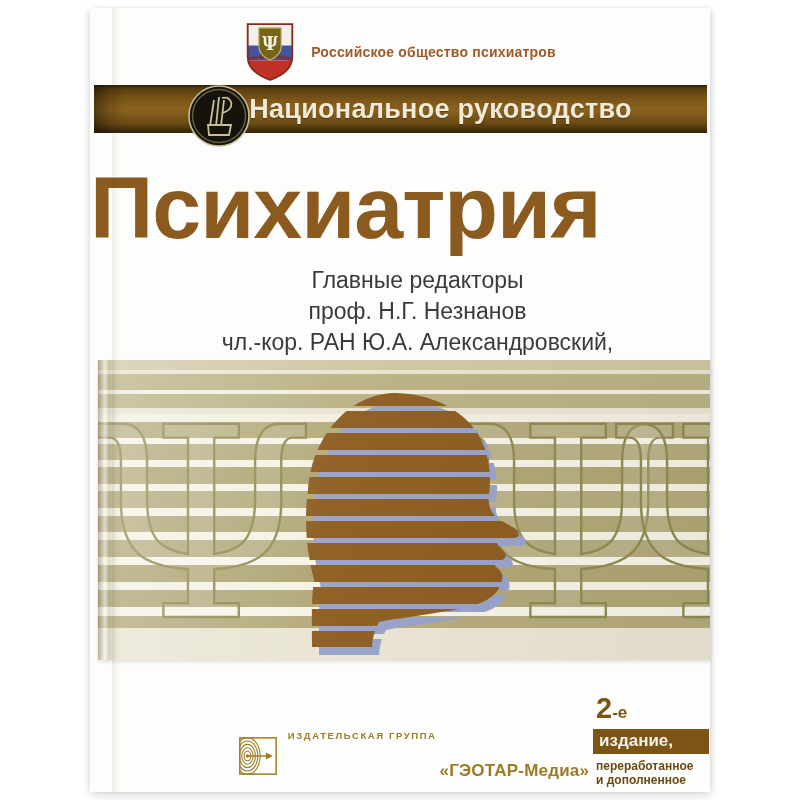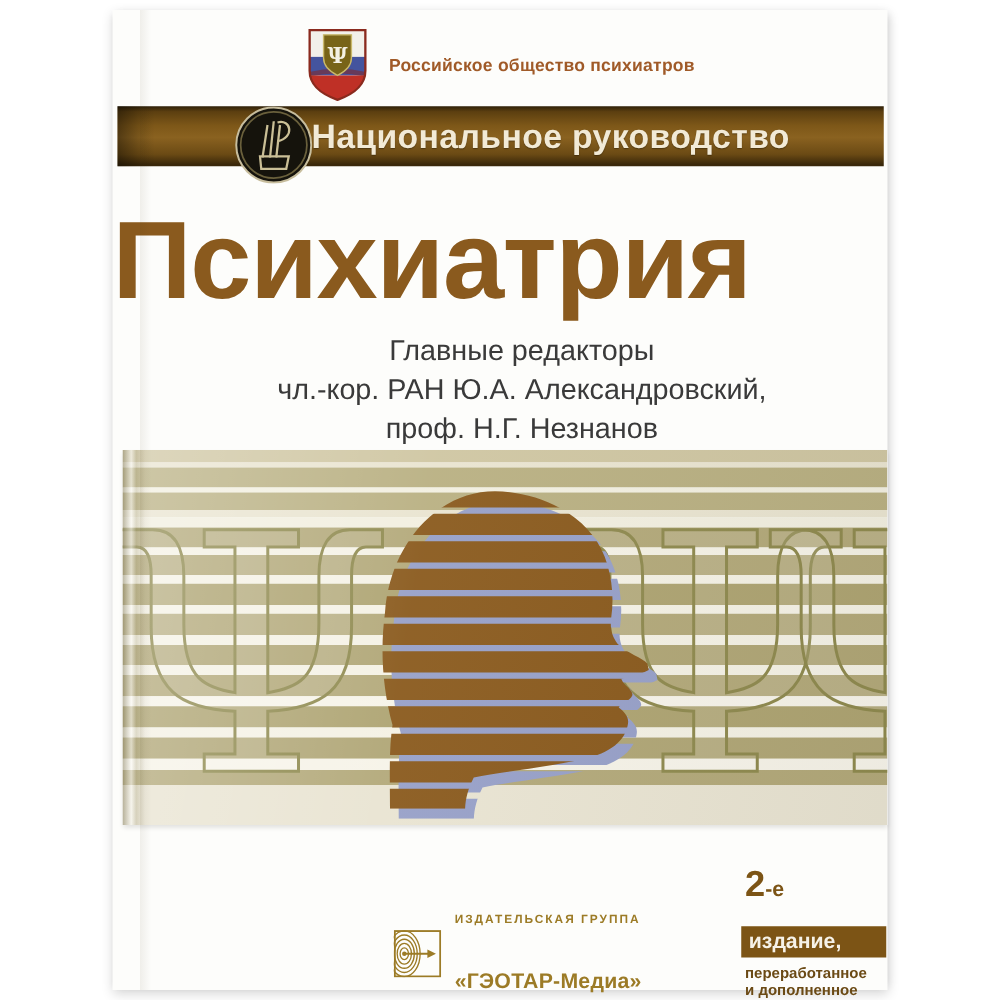--- a/index.html
+++ b/index.html
@@ -63,34 +63,34 @@
   .artwork .sheen{
     position:absolute;inset:0;
     background:linear-gradient(100deg, rgba(255,255,255,.30) 0%, rgba(255,255,255,.05) 38%, rgba(0,0,0,.04) 100%);
     pointer-events:none;
   }
   
   .publisher-row{
     position:absolute;left:0;right:0;top:722px;display:flex;align-items:center;justify-content:center;gap:11px;
     transform:translateX(14px);
   }
-  .publisher-text{display:flex;flex-direction:column;gap:3px;}
+  .publisher-text{display:flex;gap:3px;}
   .publisher-group{
     color:var(--publisher_gold,#9c7b26);font-size:9.5px;font-weight:bold;letter-spacing:1.6px;
   }
   .publisher-name{
     color:var(--publisher_gold,#9c7b26);font-size:17px;font-weight:bold;letter-spacing:.2px;margin-top:31px;
   }
   
   .edition{position:absolute;left:503px;top:686px;width:116px;}
   .edition-number{color:var(--edition_text,#7c5415);line-height:28px;padding-left:3px;font-weight:bold;}
   .edition-number .num{font-size:29px;}
   .edition-number .suf{font-size:17px;}
   .edition-box{
-    margin-top:14px;background:var(--edition_box,#7c5415);color:#f6f2e8;
+    margin-top:2px;background:var(--edition_box,#7c5415);color:#f6f2e8;
     font-size:17px;font-weight:bold;padding:2px 4px 3px 6px;
   }
   .edition-note{
     margin-top:5px;color:#6b4a15;font-size:12px;font-weight:bold;line-height:14px;padding-left:3px;
   }
 </style>
 </head>
 <body>
 
 <div class="cover">
@@ -127,22 +127,22 @@
         <path d="M20,40 L43,40 L41,50 L21,50 Z"></path>
       </g>
     </svg>
     <div class="banner-label">Национальное руководство</div>
   </div>
 
   <div class="title">Психиатрия</div>
 
   <div class="editors">
     <div>Главные редакторы</div>
+    <div>проф. Н.Г. Незнанов</div>
     <div>чл.-кор. РАН Ю.А. Александровский,</div>
-    <div>проф. Н.Г. Незнанов</div>
   </div>
 
   <div class="artwork">
     <svg width="612" height="300" viewBox="0 0 612 300">
 
       <g>
         <rect x="0" y="0" width="612" height="10" fill="#cfc6a2"></rect>
         <rect x="0" y="10" width="612" height="4" fill="#e9e4d0"></rect>
         <rect x="0" y="14" width="612" height="16" fill="#b9b082"></rect>
         <rect x="0" y="30" width="612" height="4" fill="#f2efe0"></rect>

